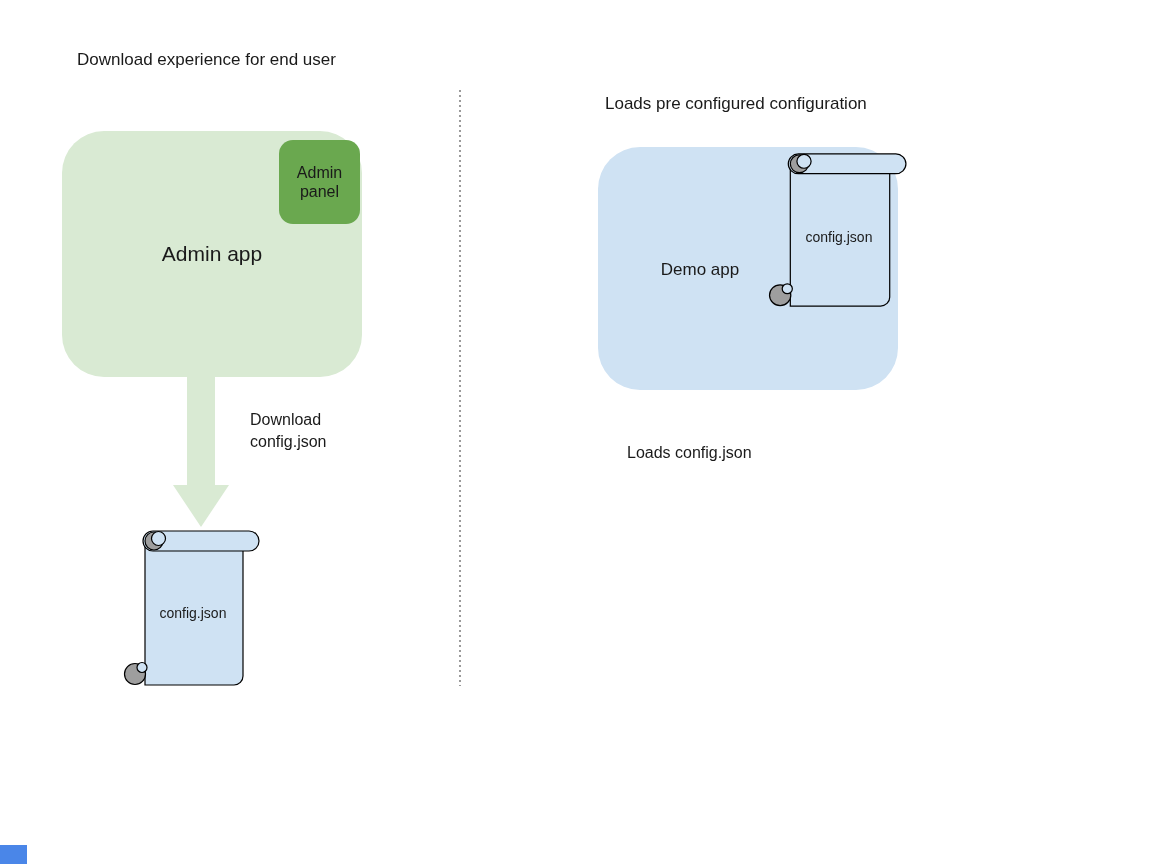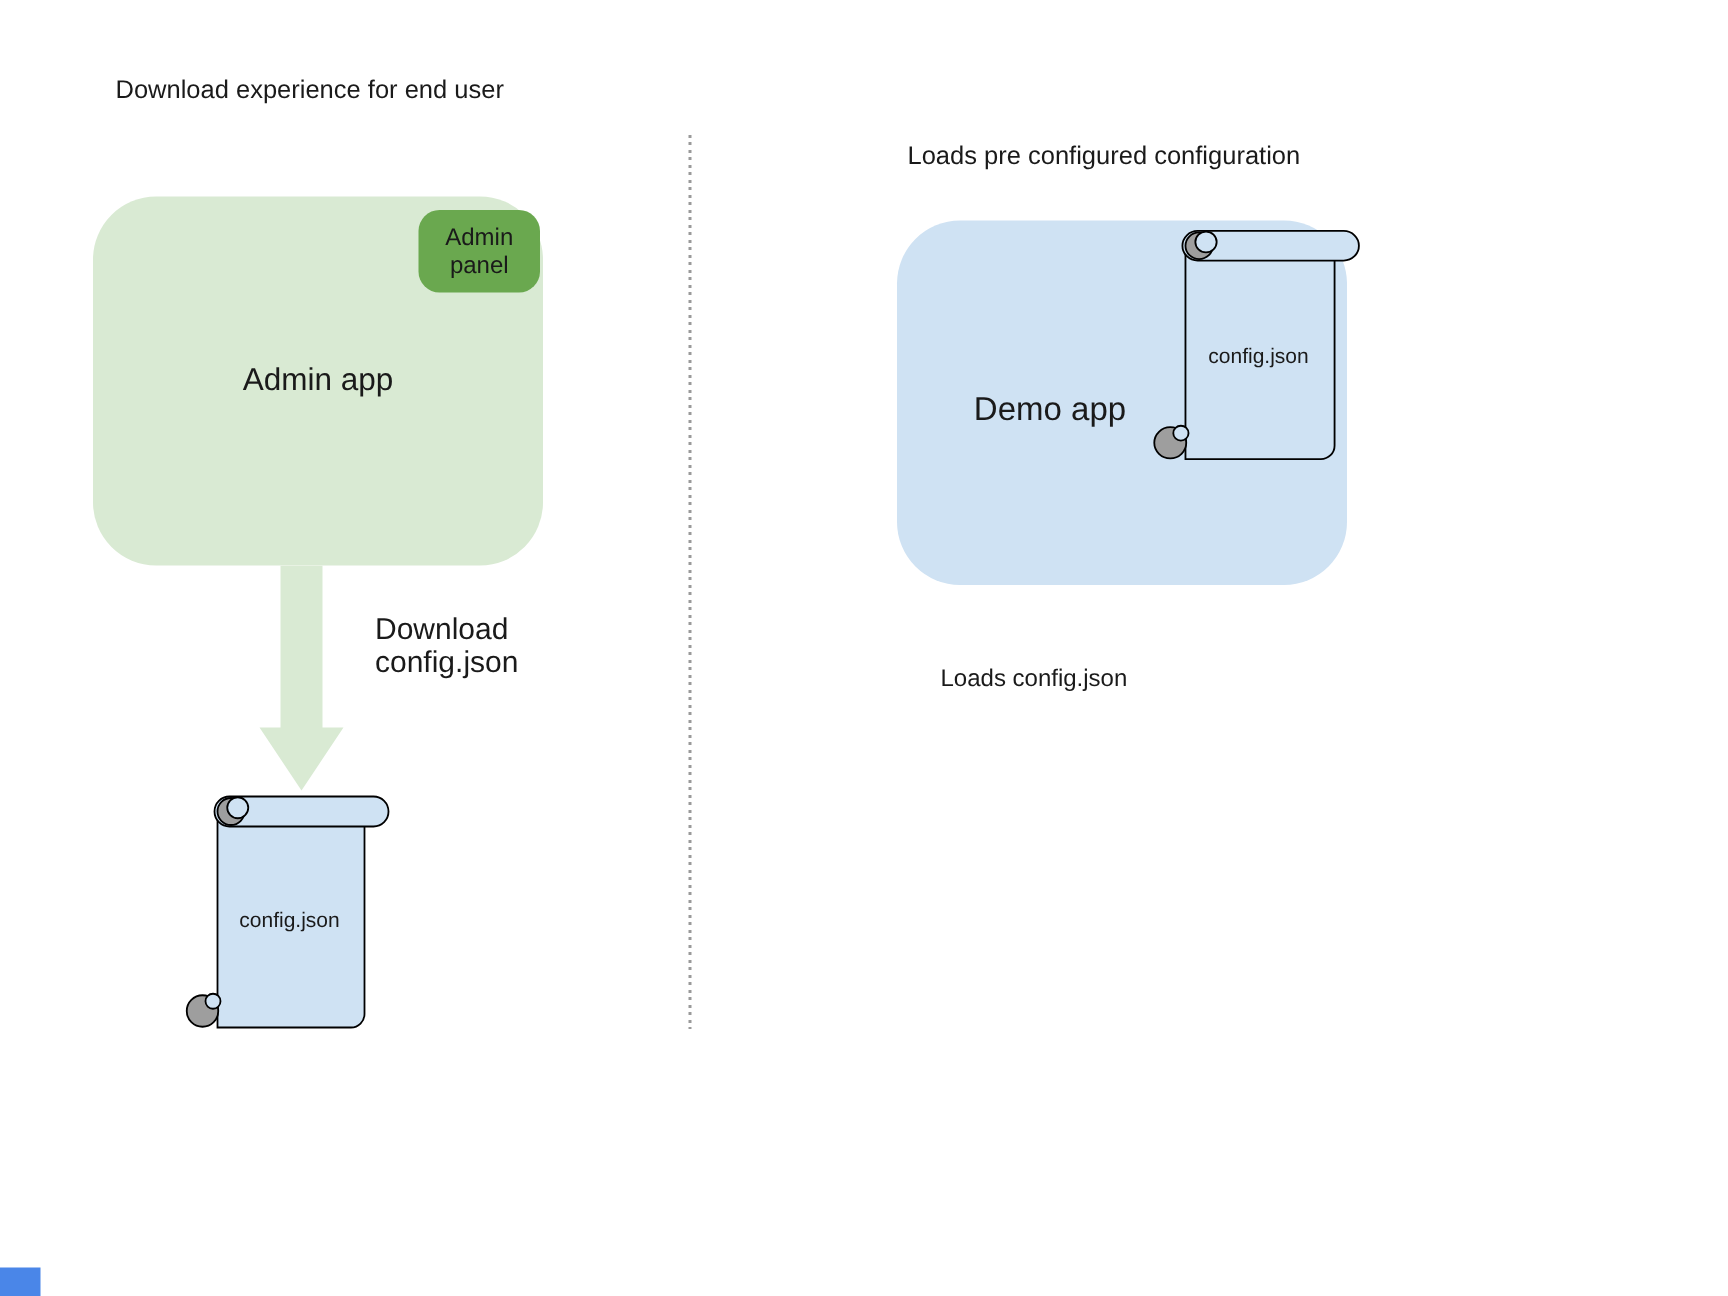--- a/index.html
+++ b/index.html
@@ -9,32 +9,32 @@
   }
   .abs{position:absolute;}
   .title{font-size:17px;white-space:nowrap;}
   .app-box{border-radius:42px;}
   .admin-app{
     left:62px;top:131px;width:300px;height:246px;background:#d9ead3;
     display:flex;align-items:center;justify-content:center;
   }
   .admin-app-label{font-size:21px;}
   .admin-panel{
-    position:absolute;top:9px;right:2px;width:81px;height:55px;background:#6aa84f;
+    position:absolute;top:9px;right:2px;width:81px;height:84px;background:#6aa84f;
     border-radius:14px;display:flex;align-items:center;justify-content:center;
     text-align:center;font-size:16px;line-height:19px;padding:0 8px;box-sizing:border-box;
   }
   .demo-app{
     left:598px;top:147px;width:300px;height:243px;background:#cfe2f3;
   }
   .demo-app-label{
-    left:598px;top:260px;width:204px;text-align:center;font-size:22px;
+    left:598px;top:260px;width:204px;text-align:center;font-size:17px;
   }
   .arrow-caption{
-    left:250px;top:409px;font-size:20px;line-height:22px;white-space:pre-line;
+    left:250px;top:409px;font-size:16px;line-height:22px;white-space:pre-line;
   }
   .right-caption{left:627px;top:444px;font-size:16px;white-space:nowrap;}
   .divider{
     left:459px;top:90px;width:2px;height:596px;
     background:repeating-linear-gradient(to bottom,#9a9a9a 0 2px,transparent 2px 5px);
   }
   .scroll-wrap{position:absolute;}
   .scroll-label{
     position:absolute;left:14%;width:72%;text-align:center;font-size:14px;
   }

